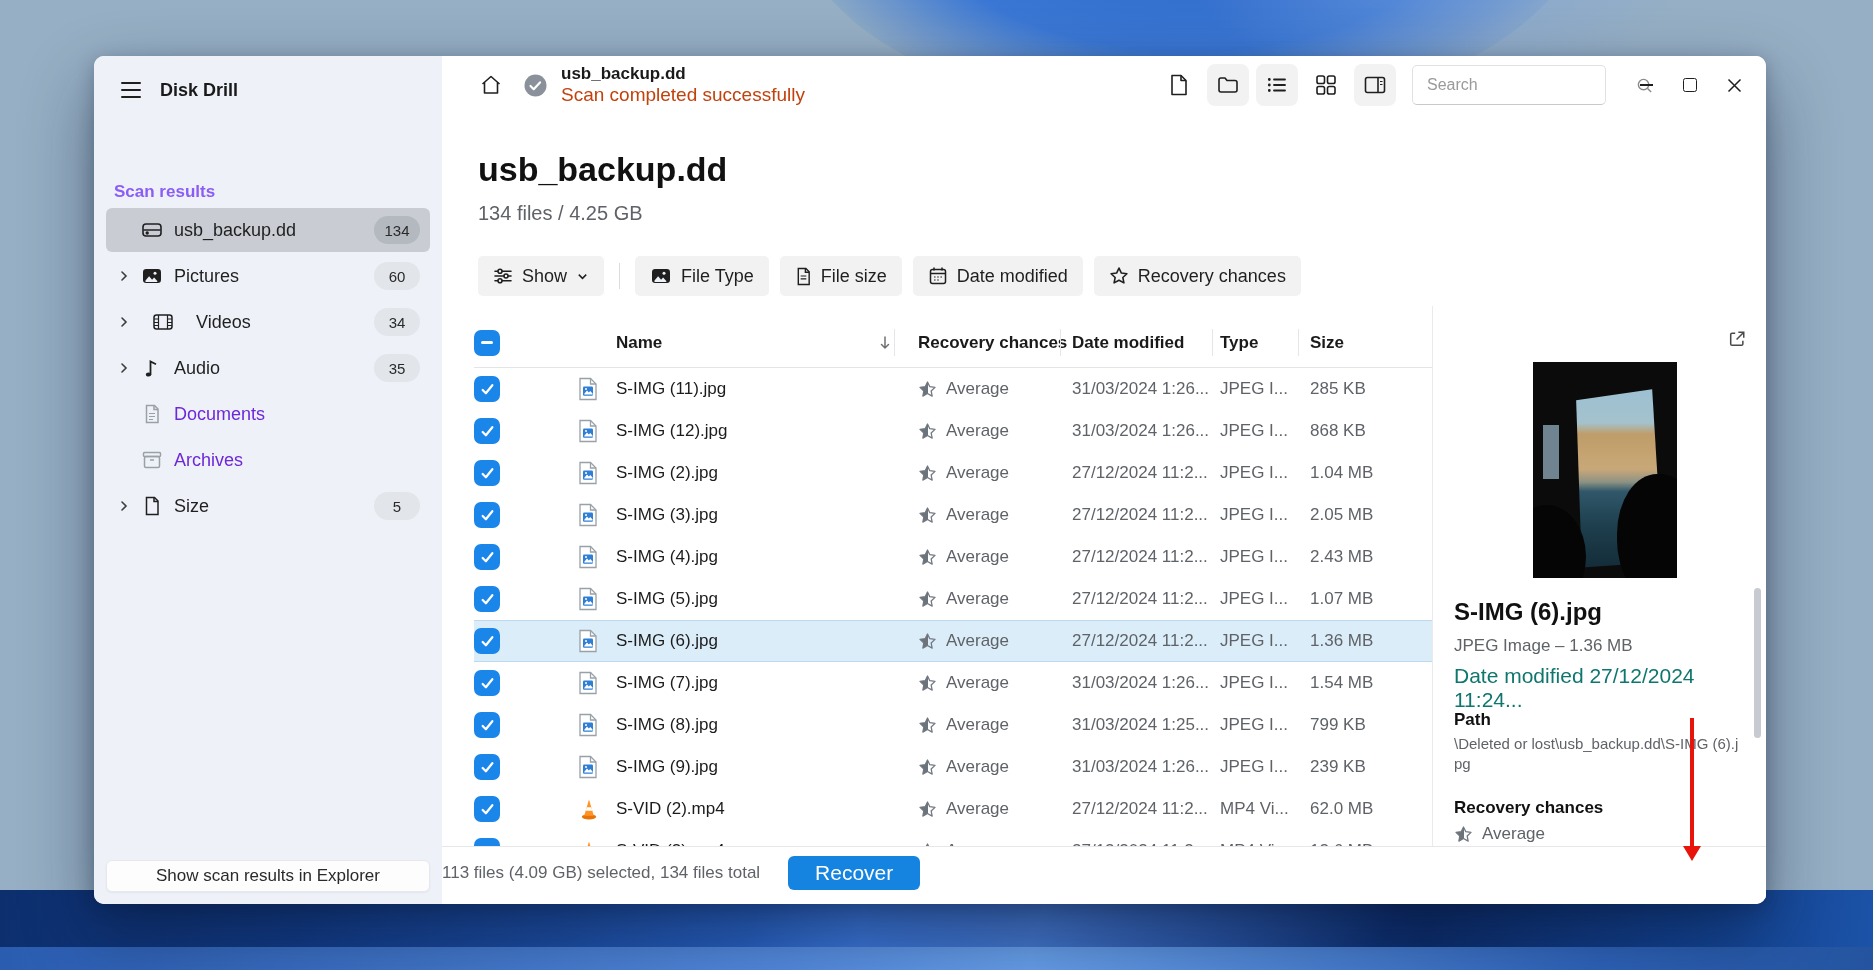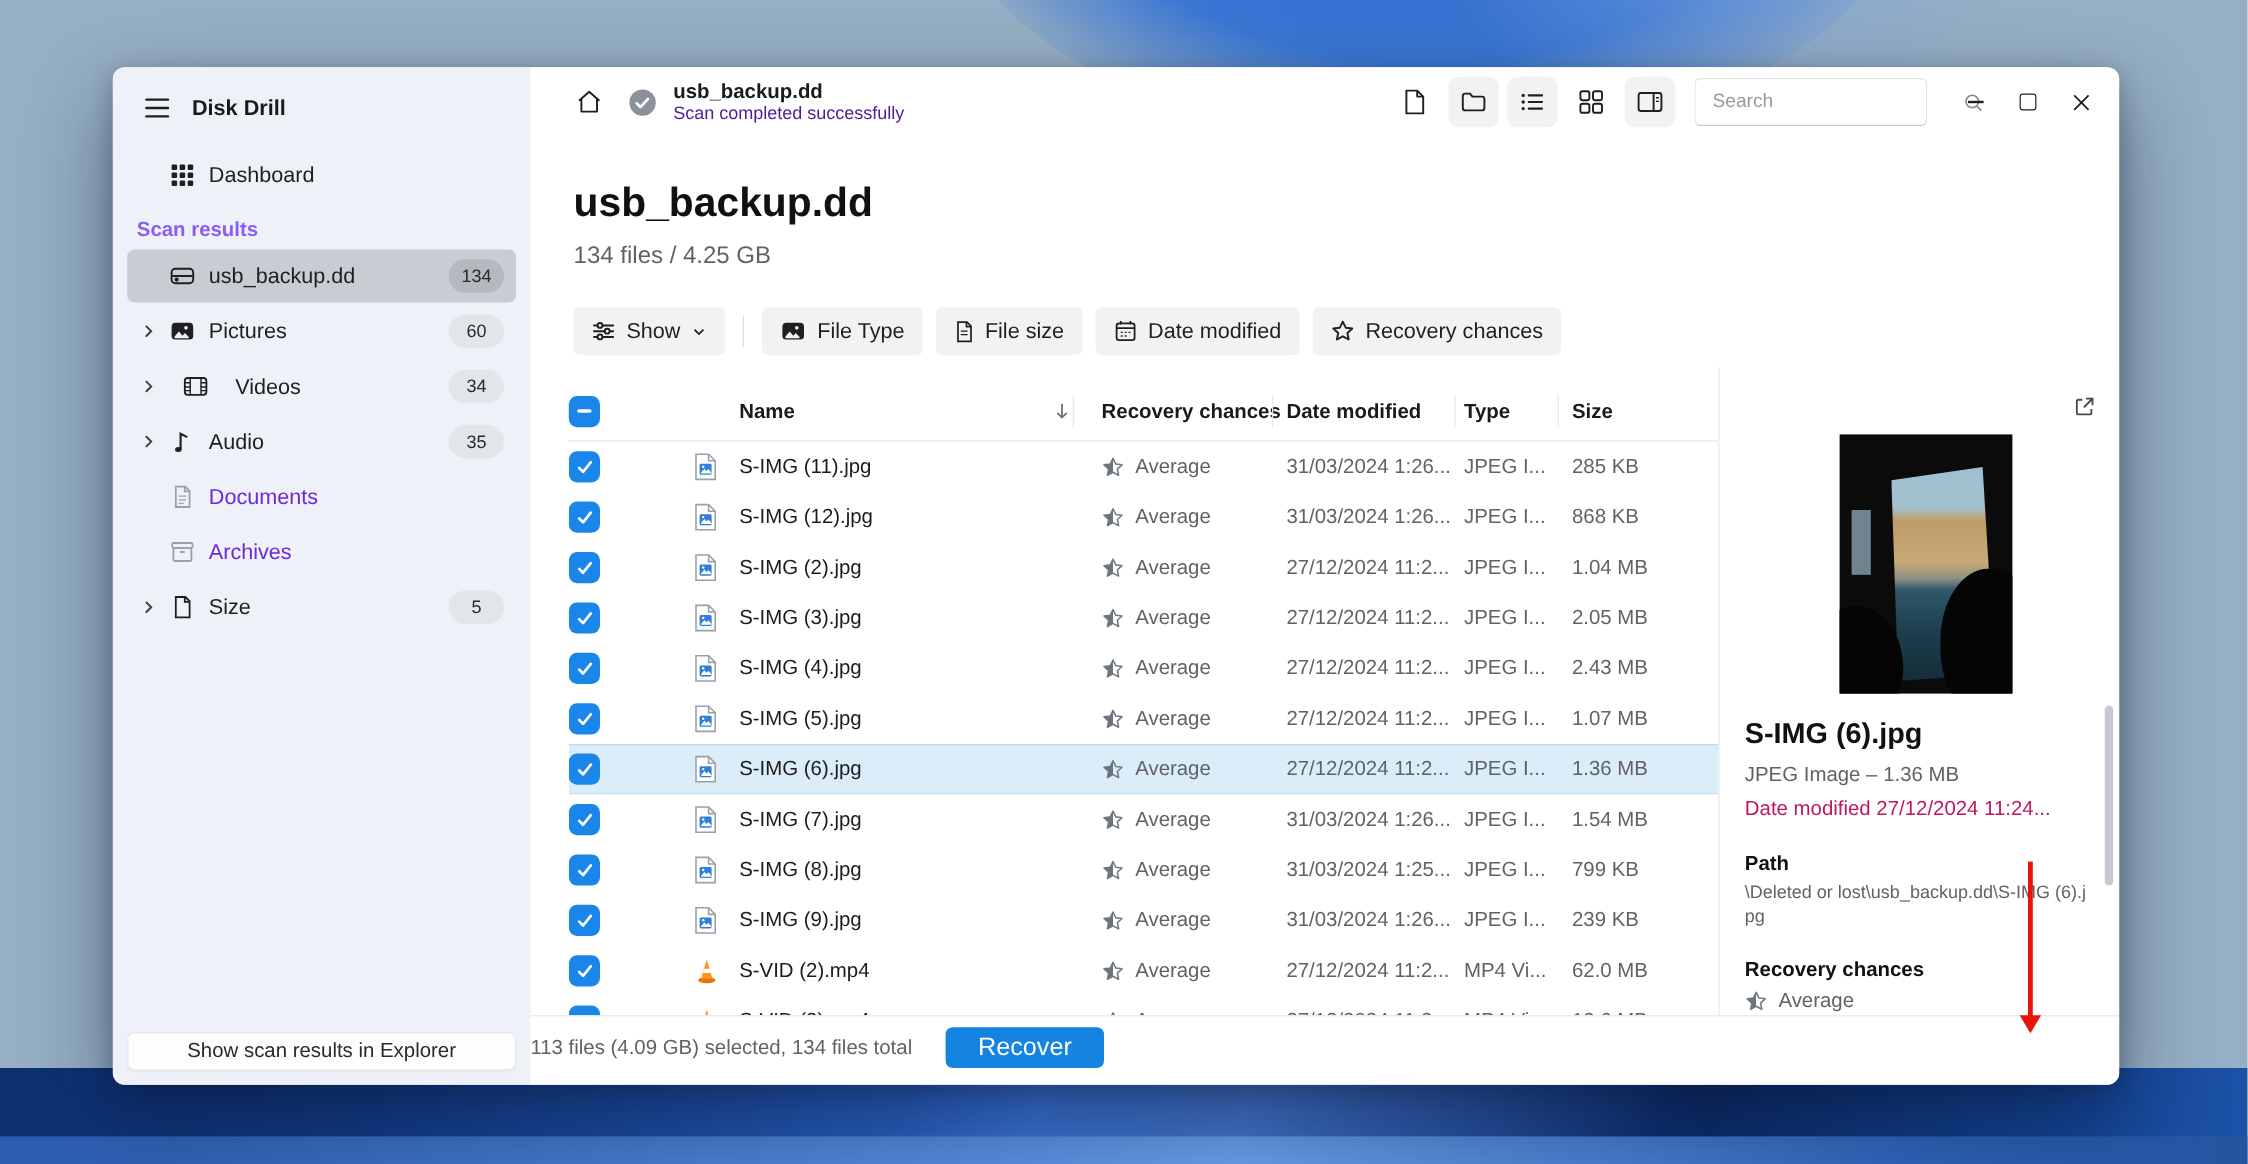--- a/index.html
+++ b/index.html
@@ -41,21 +41,21 @@
   .sb-footer-btn{position:absolute;left:12px;right:12px;bottom:12px;height:32px;background:#fdfdfe;border:1px solid #e6e8ec;
     border-radius:6px;font-size:17px;color:#2a2a2a;font-family:inherit;cursor:pointer;box-shadow:0 1px 2px rgba(0,0,0,.05);}
   
   .main{position:absolute;left:348px;top:0;right:0;bottom:0;background:#fff;}
   .topbar{position:absolute;left:0;right:0;top:0;height:58px;display:flex;align-items:center;}
   .tb-home{margin-left:30px;width:38px;height:38px;border:none;background:transparent;border-radius:8px;cursor:pointer;
     display:flex;align-items:center;justify-content:center;}
   .scan-check{margin-left:12px;display:flex;align-items:center;}
   .scan-info{margin-left:12px;line-height:1.15;}
   .scan-title{font-size:17px;font-weight:700;color:#1a1a1a;}
-  .scan-status{font-size:15px;color:#4c1d95;}
+  .scan-status{font-size:19px;color:#c2410c;}
   .tb-right{margin-left:auto;display:flex;align-items:center;}
   .tb-btn{width:42px;height:42px;border:none;background:transparent;border-radius:8px;cursor:pointer;
     display:flex;align-items:center;justify-content:center;margin-left:7px;}
   .tb-btn.active{background:#f2f2f3;}
   .search{margin-left:16px;width:192px;height:38px;border:1px solid #e1e1e1;border-bottom-color:#c9c9c9;border-radius:5px;
     display:flex;align-items:center;background:#fff;}
   .search input{flex:1;border:none;outline:none;background:transparent;margin-left:12px;font-size:16px;
     font-family:inherit;color:#333;}
   .search input::placeholder{color:#9a9a9a;}
   .search .search-ico{margin-right:10px;display:flex;}
@@ -98,21 +98,21 @@
     display:flex;align-items:center;justify-content:center;}
   .thumb{position:absolute;left:100px;top:56px;width:144px;height:216px;background:#0b0b0c;overflow:hidden;}
   .thumb .opening{position:absolute;left:26%;top:10%;width:66%;height:86%;
     clip-path:polygon(6% 9%,86% 3%,97% 96%,12% 99%);
     background:linear-gradient(180deg,#9cc0d2 0%,#a4c2cd 21%,#bf9d69 27%,#c9a878 46%,#8d9284 53%,#30586a 58%,#1e3f4e 76%,#142c38 100%);}
   .thumb .sliver{position:absolute;left:7%;top:29%;width:11%;height:25%;background:#8299a8;opacity:.85;}
   .thumb .sil-l{position:absolute;left:-18%;bottom:-14%;width:55%;height:48%;border-radius:50%;background:#050506;}
   .thumb .sil-r{position:absolute;right:-16%;bottom:-10%;width:58%;height:58%;border-radius:48%;background:#050506;}
   .pv-name{position:absolute;left:21px;top:292px;font-size:24px;font-weight:700;color:#111;}
   .pv-info{position:absolute;left:21px;top:330px;font-size:17px;color:#5f6368;}
-  .pv-modified{position:absolute;left:21px;top:358px;font-size:17px;color:#be185d;}
+  .pv-modified{position:absolute;left:21px;top:358px;font-size:21px;color:#0f766e;}
   .pv-path-label{position:absolute;left:21px;top:404px;font-size:17px;font-weight:700;color:#111;}
   .pv-path{position:absolute;left:21px;top:428px;width:285px;font-size:15px;color:#5f6368;line-height:1.35;word-break:break-all;}
   .pv-rec-label{position:absolute;left:21px;top:492px;font-size:17px;font-weight:700;color:#111;}
   .pv-rec{position:absolute;left:21px;top:518px;display:flex;align-items:center;gap:9px;font-size:17px;color:#5f6368;}
   .panel-scroll{position:absolute;right:5px;top:282px;width:7px;height:150px;background:#c7cad0;border-radius:4px;cursor:pointer;}
   
   .footer{position:absolute;left:0;right:0;bottom:5px;height:52px;background:#fff;border-top:1px solid #e7e7e9;
     display:flex;align-items:center;z-index:5;}
   .footer-summary{font-size:17px;color:#5f6368;margin-right:28px;}
   .recover-btn{width:132px;height:34px;margin-right:8px;background:var(--accent,#1583e0);color:#fff;border:none;
@@ -141,37 +141,20 @@
 
 <div class="window">
 
   <aside class="sidebar">
     <button class="hamburger">
       <span></span>
         <span></span>
         <span></span>
     </button>
     <div class="app-title">Disk Drill</div>
-    <div class="sb-item sb-dashboard">
-      <span class="sb-chevron"></span>
-      <span class="sb-ico">
-          <svg width="20" height="20" viewBox="0 0 20 20" fill="#1f1f1f">
-            <rect x="1" y="1" width="4.6" height="4.6" rx="1"></rect>
-            <rect x="7.7" y="1" width="4.6" height="4.6" rx="1"></rect>
-            <rect x="14.4" y="1" width="4.6" height="4.6" rx="1"></rect>
-            <rect x="1" y="7.7" width="4.6" height="4.6" rx="1"></rect>
-            <rect x="7.7" y="7.7" width="4.6" height="4.6" rx="1"></rect>
-            <rect x="14.4" y="7.7" width="4.6" height="4.6" rx="1"></rect>
-            <rect x="1" y="14.4" width="4.6" height="4.6" rx="1"></rect>
-            <rect x="7.7" y="14.4" width="4.6" height="4.6" rx="1"></rect>
-            <rect x="14.4" y="14.4" width="4.6" height="4.6" rx="1"></rect>
-          </svg>
-        </span>
-      <span class="sb-label">Dashboard</span>
-    </div>
     <div class="sb-section">Scan results</div>
     <div id="sb-items">
         <div class="sb-item selected" style="top: 152px;">
           <span class="sb-chevron"></span>
           <span class="sb-ico">
             <svg width="22" height="20" viewBox="0 0 22 20" fill="none" stroke="currentColor" stroke-width="1.6">
               <rect x="2" y="4" width="18" height="12" rx="3"></rect>
               <path d="M2.5 10h17"></path>
               <circle cx="6.2" cy="13" r="0.9" fill="currentColor"></circle>
             </svg>

